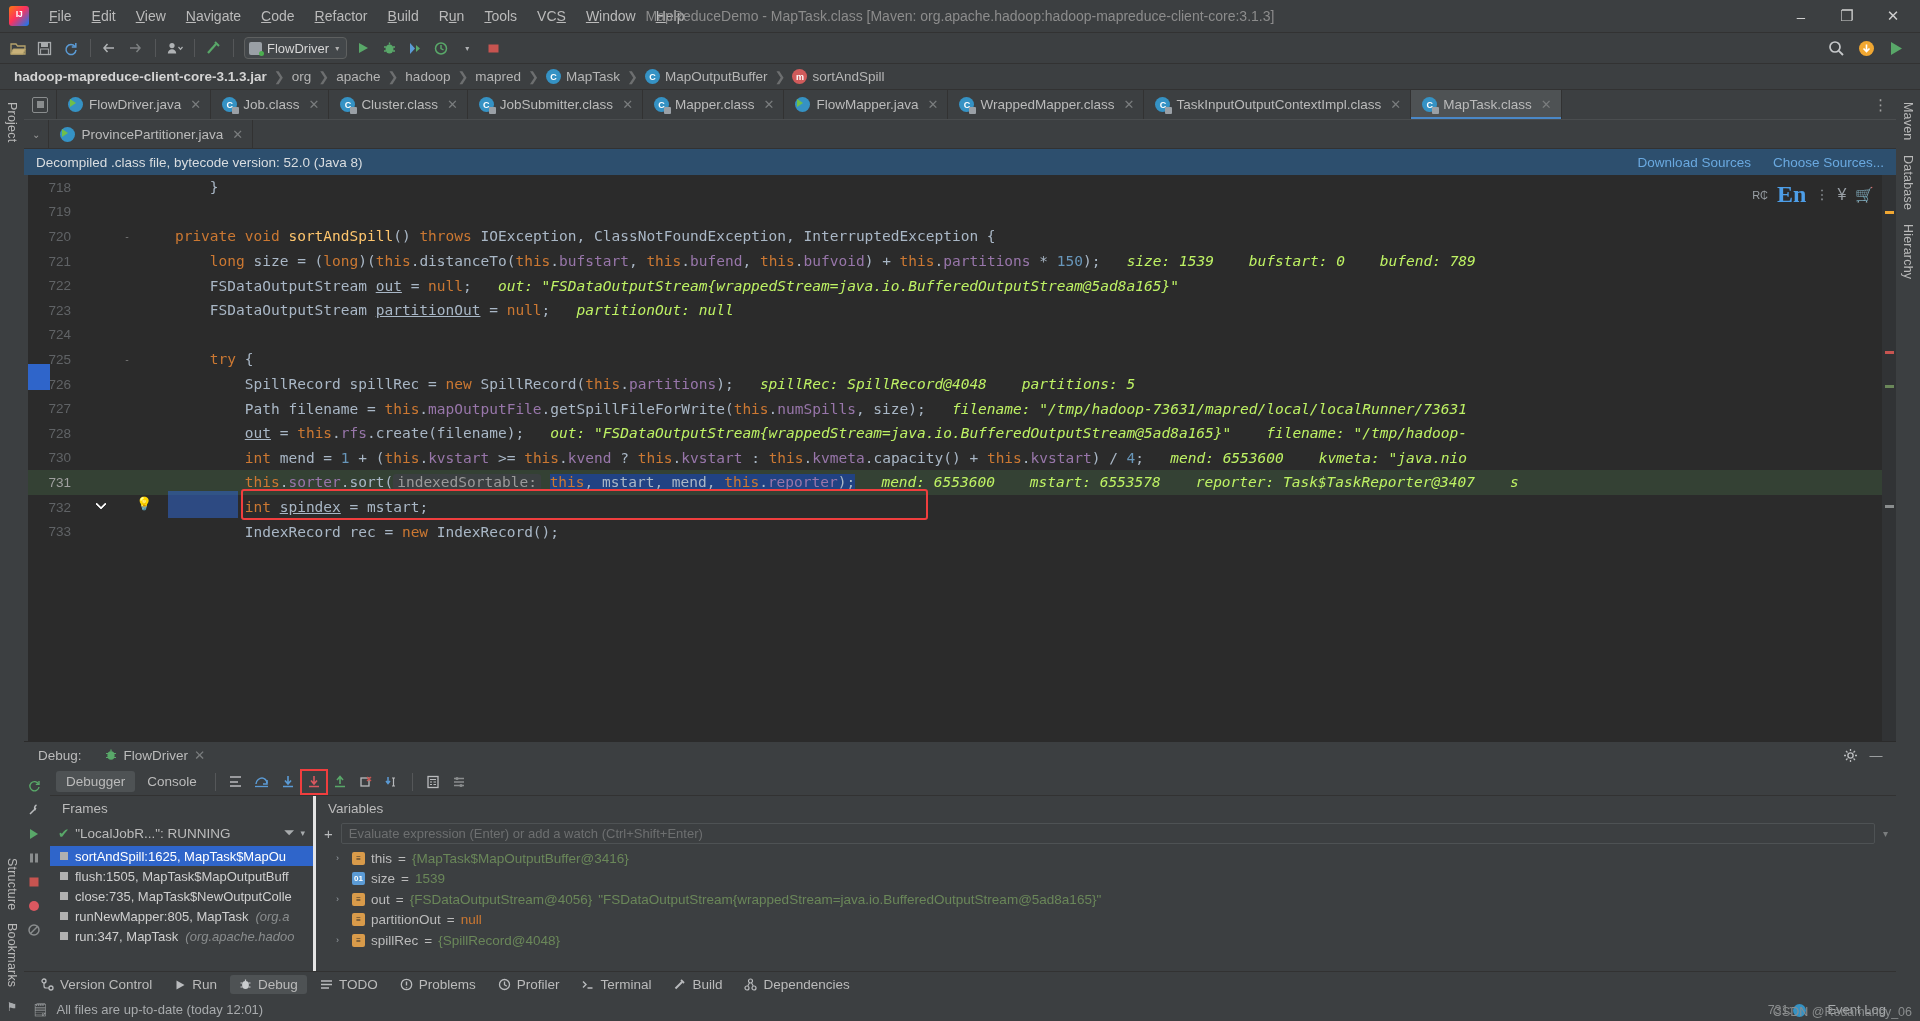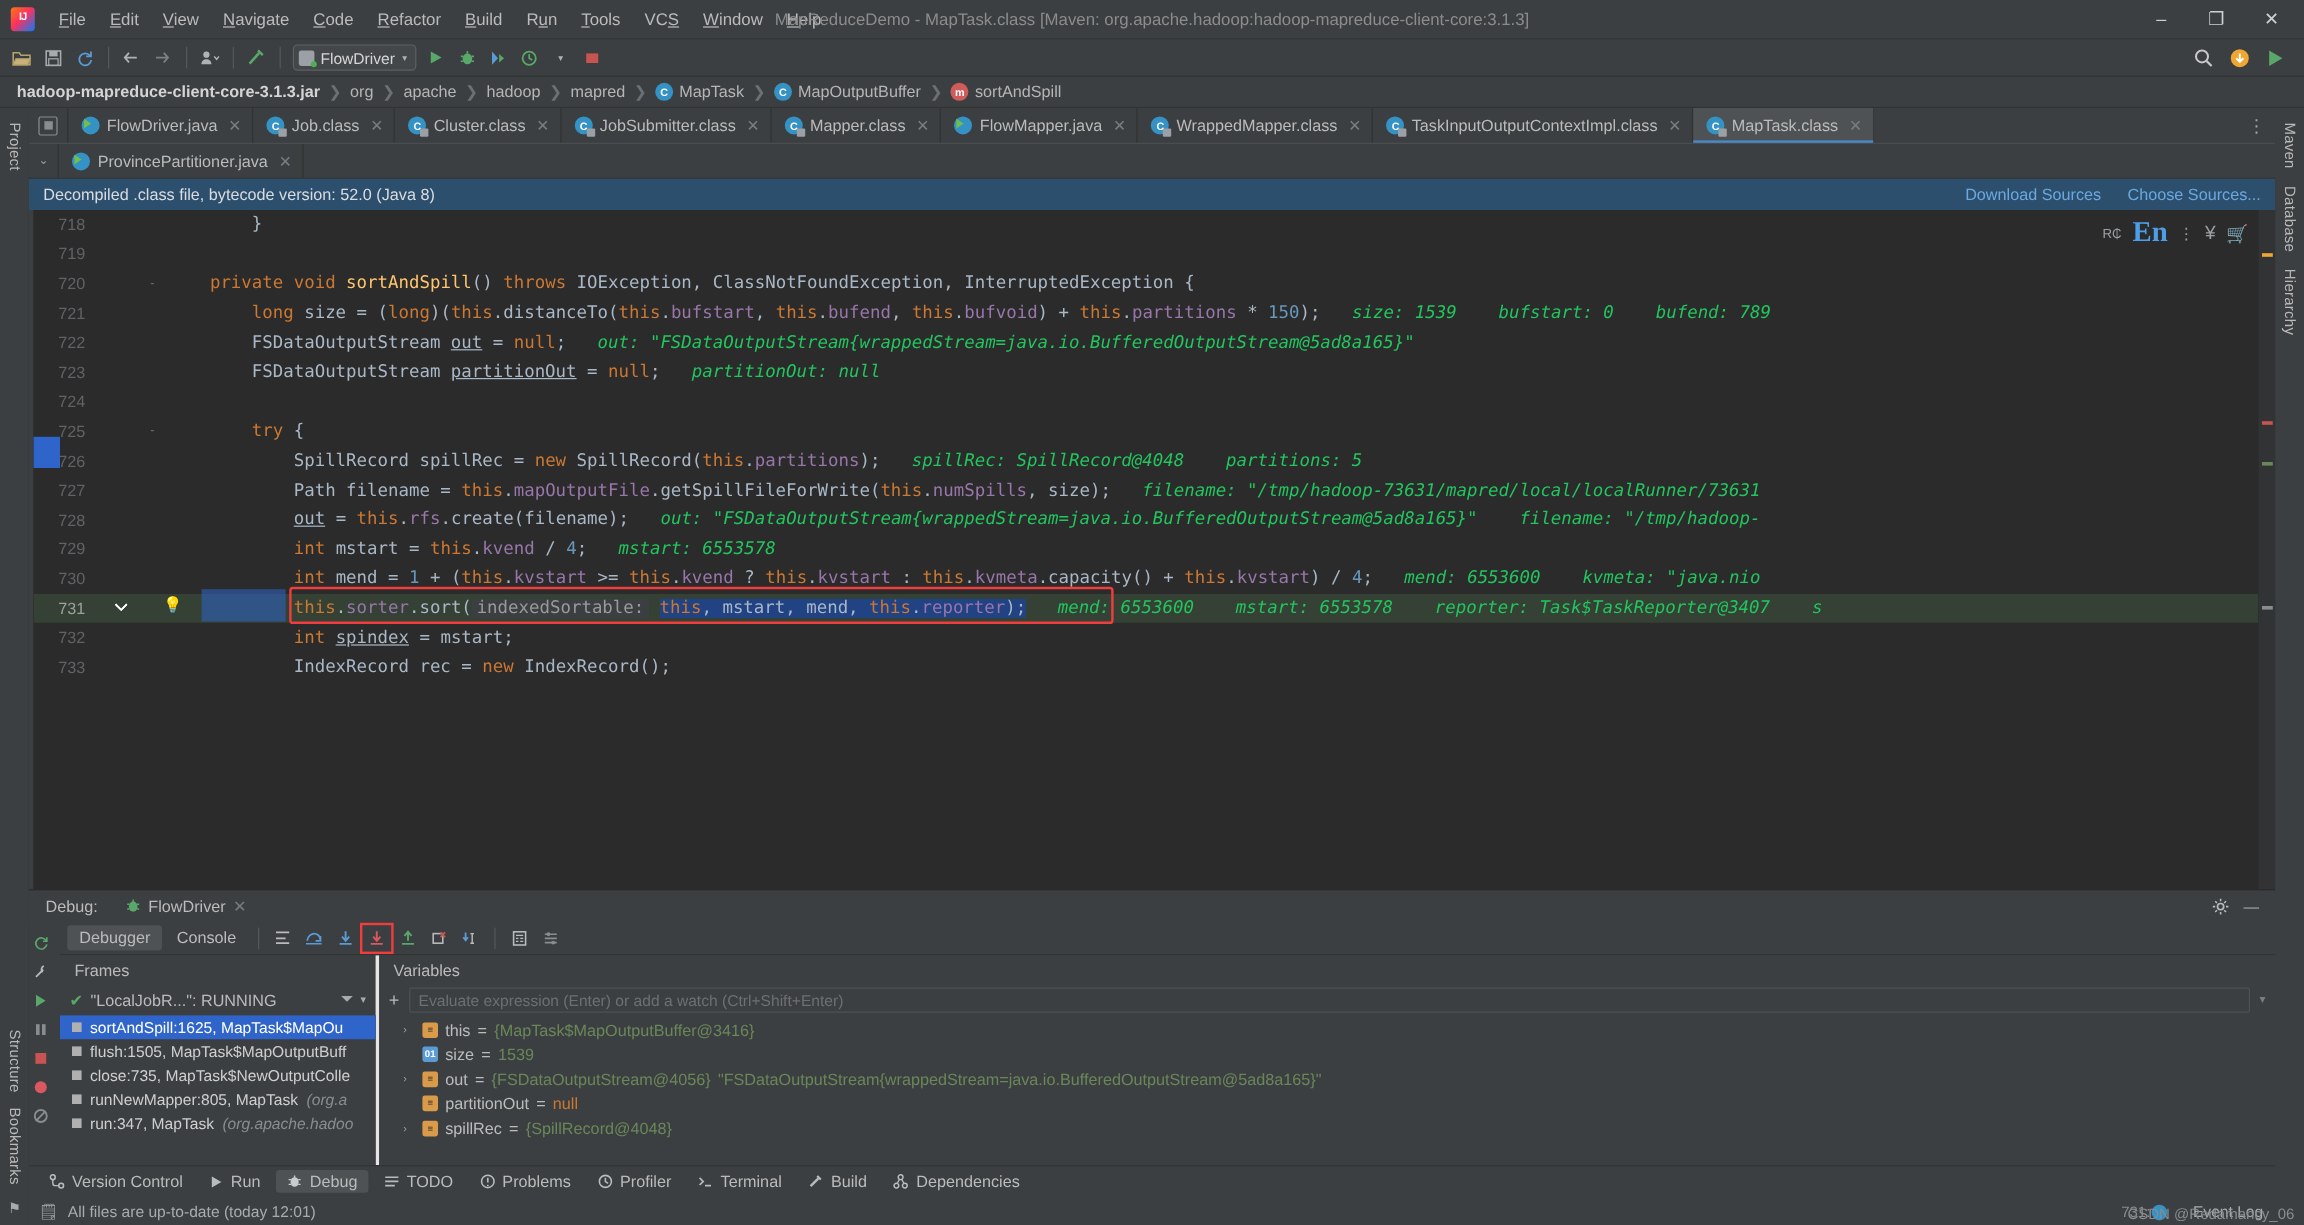--- a/index.html
+++ b/index.html
@@ -97,21 +97,21 @@
   .gutter-num { width:52px; text-align:right; padding-right:9px; color:#606366; font-size:13.5px;
     flex:none; font-family:"Liberation Sans", sans-serif; }
   .gutter-marks { width:40px; flex:none; display:flex; align-items:center; justify-content:center; position:relative;}
   .fold-col { width:14px; flex:none; display:flex; align-items:center; justify-content:center; color:#787878; font-size:10px;}
   .code-txt { flex:1; padding-left:6px; color:#a9b7c6; }
   .line.highlight { background:#344134; }
   .line.highlight .gutter-num { color:#a0a0a0;}
 
   
   .kw { color:#cc7832; }  .fn { color:#ffc66d; }
-  .num { color:#6897bb; } .fld { color:#9876aa; } .hint { color:#22c55e; font-style:italic; }
+  .num { color:#6897bb; } .fld { color:#9876aa; } .hint { color:#bef264; font-style:italic; }
   .hintbox { color:#9a9a9a; background:#3b3f41; border-radius:3px; padding:0 4px; font-style:normal;}
   .gen { color:#507874; }
 
   .redbox { position:absolute; border:2px solid #f03e3e; border-radius:3px; pointer-events:none; }
   .selhl { background:#214283; }
 
   
   .markerbar { width:14px; background:#313335; flex:none; position:relative; }
   .markerbar .mk { position:absolute; right:2px; width:9px; height:3px; }
   .editor-float { position:absolute; right:22px; top:6px; display:flex; align-items:center; gap:9px;
@@ -450,21 +450,20 @@
               <div class="line"><div class="gutter-num">719</div><div class="gutter-marks"></div><div class="fold-col"></div><div class="code-txt">&nbsp;</div></div>
               <div class="line"><div class="gutter-num">720</div><div class="gutter-marks"></div><div class="fold-col">-</div><div class="code-txt">    <span class="kw">private</span> <span class="kw">void</span> <span class="fn">sortAndSpill</span>() <span class="kw">throws</span> IOException, ClassNotFoundException, InterruptedException {</div></div>
               <div class="line"><div class="gutter-num">721</div><div class="gutter-marks"></div><div class="fold-col"></div><div class="code-txt">        <span class="kw">long</span> size = (<span class="kw">long</span>)(<span class="kw">this</span>.distanceTo(<span class="kw">this</span>.<span class="fld">bufstart</span>, <span class="kw">this</span>.<span class="fld">bufend</span>, <span class="kw">this</span>.<span class="fld">bufvoid</span>) + <span class="kw">this</span>.<span class="fld">partitions</span> * <span class="num">150</span>);   <span class="hint">size: 1539    bufstart: 0    bufend: 789</span></div></div>
               <div class="line"><div class="gutter-num">722</div><div class="gutter-marks"></div><div class="fold-col"></div><div class="code-txt">        FSDataOutputStream <span style="text-decoration:underline">out</span> = <span class="kw">null</span>;   <span class="hint">out: "FSDataOutputStream{wrappedStream=java.io.BufferedOutputStream@5ad8a165}"</span></div></div>
               <div class="line"><div class="gutter-num">723</div><div class="gutter-marks"></div><div class="fold-col"></div><div class="code-txt">        FSDataOutputStream <span style="text-decoration:underline">partitionOut</span> = <span class="kw">null</span>;   <span class="hint">partitionOut: null</span></div></div>
               <div class="line"><div class="gutter-num">724</div><div class="gutter-marks"></div><div class="fold-col"></div><div class="code-txt">&nbsp;</div></div>
               <div class="line"><div class="gutter-num">725</div><div class="gutter-marks"></div><div class="fold-col">-</div><div class="code-txt">        <span class="kw">try</span> {</div></div>
               <div class="line"><div class="gutter-num">726</div><div class="gutter-marks"></div><div class="fold-col"></div><div class="code-txt">            SpillRecord spillRec = <span class="kw">new</span> SpillRecord(<span class="kw">this</span>.<span class="fld">partitions</span>);   <span class="hint">spillRec: SpillRecord@4048    partitions: 5</span></div></div>
               <div class="line"><div class="gutter-num">727</div><div class="gutter-marks"></div><div class="fold-col"></div><div class="code-txt">            Path filename = <span class="kw">this</span>.<span class="fld">mapOutputFile</span>.getSpillFileForWrite(<span class="kw">this</span>.<span class="fld">numSpills</span>, size);   <span class="hint">filename: "/tmp/hadoop-73631/mapred/local/localRunner/73631</span></div></div>
               <div class="line"><div class="gutter-num">728</div><div class="gutter-marks"></div><div class="fold-col"></div><div class="code-txt">            <span style="text-decoration:underline">out</span> = <span class="kw">this</span>.<span class="fld">rfs</span>.create(filename);   <span class="hint">out: "FSDataOutputStream{wrappedStream=java.io.BufferedOutputStream@5ad8a165}"    filename: "/tmp/hadoop-</span></div></div>
-              <div class="line"><div class="gutter-num">729</div><div class="gutter-marks"></div><div class="fold-col"></div><div class="code-txt">            <span class="kw">int</span> mstart = <span class="kw">this</span>.<span class="fld">kvend</span> / <span class="num">4</span>;   <span class="hint">mstart: 6553578</span></div></div>
               <div class="line"><div class="gutter-num">730</div><div class="gutter-marks"></div><div class="fold-col"></div><div class="code-txt">            <span class="kw">int</span> mend = <span class="num">1</span> + (<span class="kw">this</span>.<span class="fld">kvstart</span> &gt;= <span class="kw">this</span>.<span class="fld">kvend</span> ? <span class="kw">this</span>.<span class="fld">kvstart</span> : <span class="kw">this</span>.<span class="fld">kvmeta</span>.capacity() + <span class="kw">this</span>.<span class="fld">kvstart</span>) / <span class="num">4</span>;   <span class="hint">mend: 6553600    kvmeta: "java.nio</span></div></div>
               <div class="line highlight"><div class="gutter-num">731</div><div class="gutter-marks"></div><div class="fold-col"></div><div class="code-txt">            <span class="kw">this</span>.<span class="fld">sorter</span>.sort(<span class="hintbox">indexedSortable:</span> <span class="selhl"><span class="kw">this</span>, mstart, mend, <span class="kw">this</span>.<span class="fld">reporter</span>);</span>   <span class="hint">mend: 6553600    mstart: 6553578    reporter: Task$TaskReporter@3407    s</span></div></div>
               <div class="line"><div class="gutter-num">732</div><div class="gutter-marks"></div><div class="fold-col"></div><div class="code-txt">            <span class="kw">int</span> <span style="text-decoration:underline">spindex</span> = mstart;</div></div>
               <div class="line"><div class="gutter-num">733</div><div class="gutter-marks"></div><div class="fold-col"></div><div class="code-txt">            IndexRecord rec = <span class="kw">new</span> IndexRecord();</div></div>
             </div>
 
           <div style="position:absolute;left:66px;top:322px;"><span class="bp-dot"></span></div>
           <div style="position:absolute;left:108px;top:321px;"><span class="bulb">💡</span></div>
 
           <div class="redbox" style="left:213px; top:314px; width:687px; height:31px;"></div>

